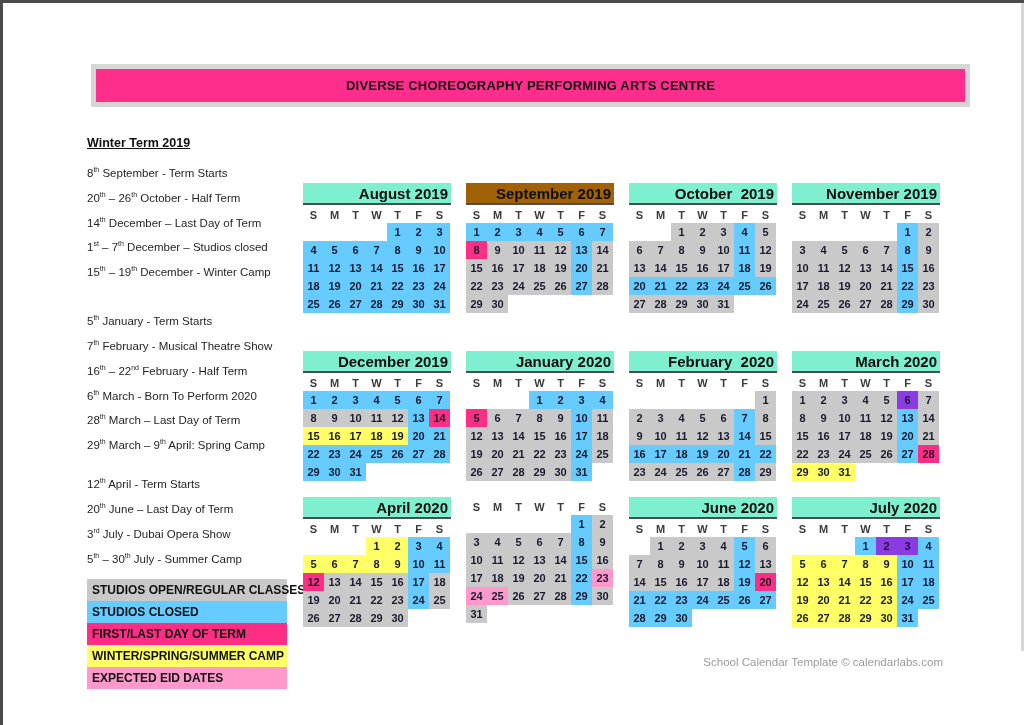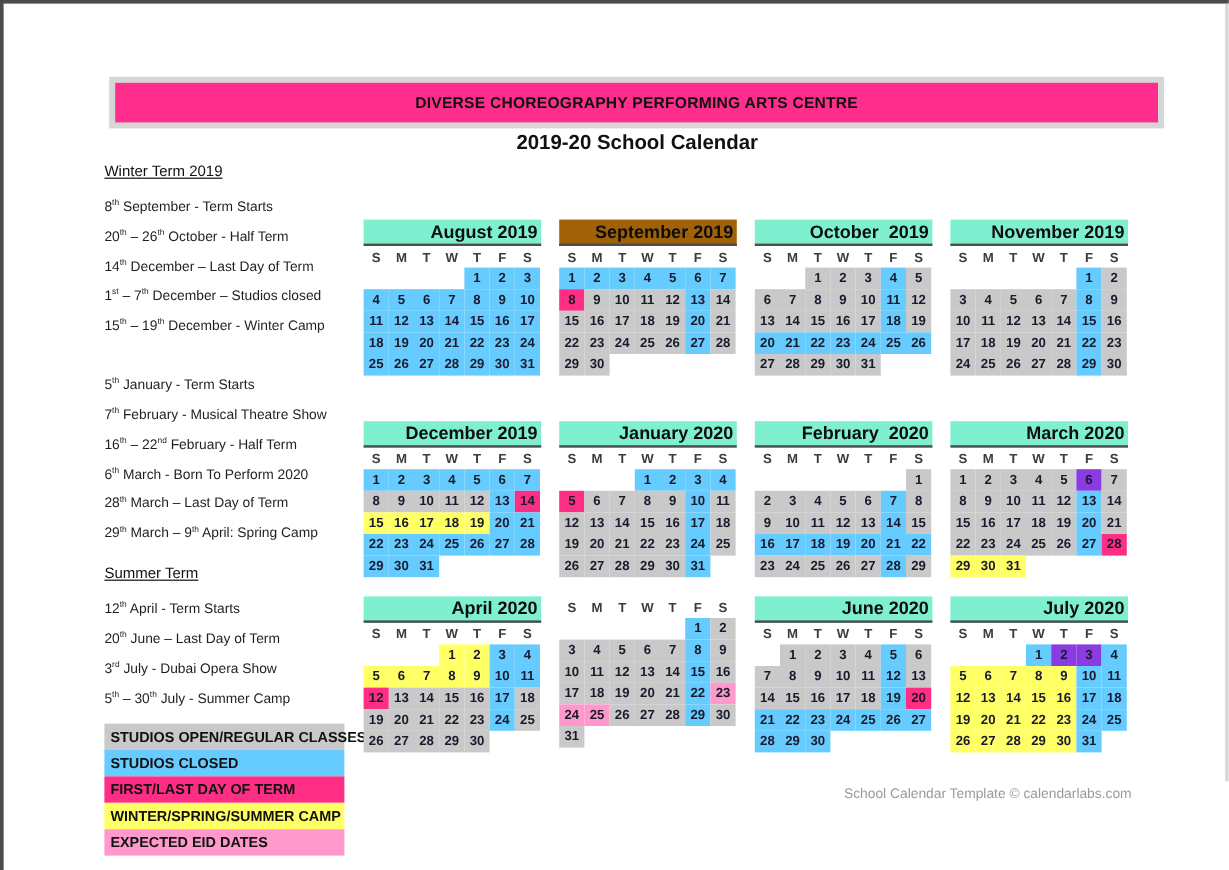--- a/index.html
+++ b/index.html
@@ -12,21 +12,21 @@
 
   .banner-frame { position: absolute; left: 88px; top: 61px; width: 879px; height: 43px; background: #d6d6d6; }
   .banner { position: absolute; left: 5px; top: 5px; right: 5px; bottom: 5px;
     display: flex; align-items: center; justify-content: center; }
   .banner span { font-weight: bold; font-size: 13px; letter-spacing: .2px; color: #111; }
 
   .page-title { position: absolute; left: 92px; top: 106px; width: 872px; text-align: center;
     font-size: 17px; font-weight: bold; color: #111; }
 
   .sidebar { position: absolute; left: 84px; top: 132px; width: 214px; }
-  .term-heading { font-size: 12.5px; font-weight: normal; text-decoration: underline; color: #111;
+  .term-heading { font-size: 12.5px; font-weight: bold; text-decoration: underline; color: #111;
     line-height: 16px; margin-bottom: 8px; }
   .term-item { font-size: 11.5px; color: #1f1f1f; line-height: 21px; white-space: nowrap; }
   .term-item sup { font-size: 7px; }
   .term-section { margin-bottom: 0; }
   .term-section + .term-section { margin-top: 0; }
   .legend { margin-top: 10px; width: 200px; }
   .legend-row { height: 22px; line-height: 22px; padding-left: 5px; font-size: 12px;
     font-weight: bold; color: #111; white-space: nowrap; }
 
   .cal-row { position: absolute; left: 300px; display: flex; gap: 15px; }
@@ -50,41 +50,39 @@
 <div class="page">
 
   <div class="right-edge"></div>
 
   <div class="banner-frame">
     <div class="banner" style="background: rgb(255, 46, 140);">
       <span>DIVERSE CHOREOGRAPHY PERFORMING ARTS CENTRE</span>
     </div>
   </div>
 
-  <div class="page-title">2019-20 School Calendar</div>
 
   <aside class="sidebar" id="sidebar">
       <div class="term-section" style="margin-top: 0px;">
         <div class="term-heading">Winter Term 2019</div>
         <div class="term-item">8<sup>th</sup> September - Term Starts</div>
         <div class="term-item">20<sup>th</sup> – 26<sup>th</sup> October - Half Term</div>
         <div class="term-item">14<sup>th</sup> December – Last Day of Term</div>
         <div class="term-item">1<sup>st</sup> – 7<sup>th</sup> December – Studios closed</div>
         <div class="term-item">15<sup>th</sup> – 19<sup>th</sup> December - Winter Camp</div>
       </div>
       <div class="term-section" style="margin-top: 24px;">
         <div class="term-item">5<sup>th</sup> January - Term Starts</div>
         <div class="term-item">7<sup>th</sup> February - Musical Theatre Show</div>
         <div class="term-item">16<sup>th</sup> – 22<sup>nd</sup> February - Half Term</div>
         <div class="term-item">6<sup>th</sup> March - Born To Perform 2020</div>
         <div class="term-item">28<sup>th</sup> March – Last Day of Term</div>
         <div class="term-item">29<sup>th</sup> March – 9<sup>th</sup> April: Spring Camp</div>
       </div>
       <div class="term-section" style="margin-top: 14px;">
-        <div class="term-heading">Summer Term</div>
         <div class="term-item">12<sup>th</sup> April - Term Starts</div>
         <div class="term-item">20<sup>th</sup> June – Last Day of Term</div>
         <div class="term-item">3<sup>rd</sup> July - Dubai Opera Show</div>
         <div class="term-item">5<sup>th</sup> – 30<sup>th</sup> July - Summer Camp</div>
       </div>
       <div class="legend">
         <div class="legend-row" style="background: rgb(201, 201, 201);">STUDIOS OPEN/REGULAR CLASSES</div>
         <div class="legend-row" style="background: rgb(102, 204, 255);">STUDIOS CLOSED</div>
         <div class="legend-row" style="background: rgb(255, 46, 133);">FIRST/LAST DAY OF TERM</div>
         <div class="legend-row" style="background: rgb(255, 255, 102);">WINTER/SPRING/SUMMER CAMP</div>

